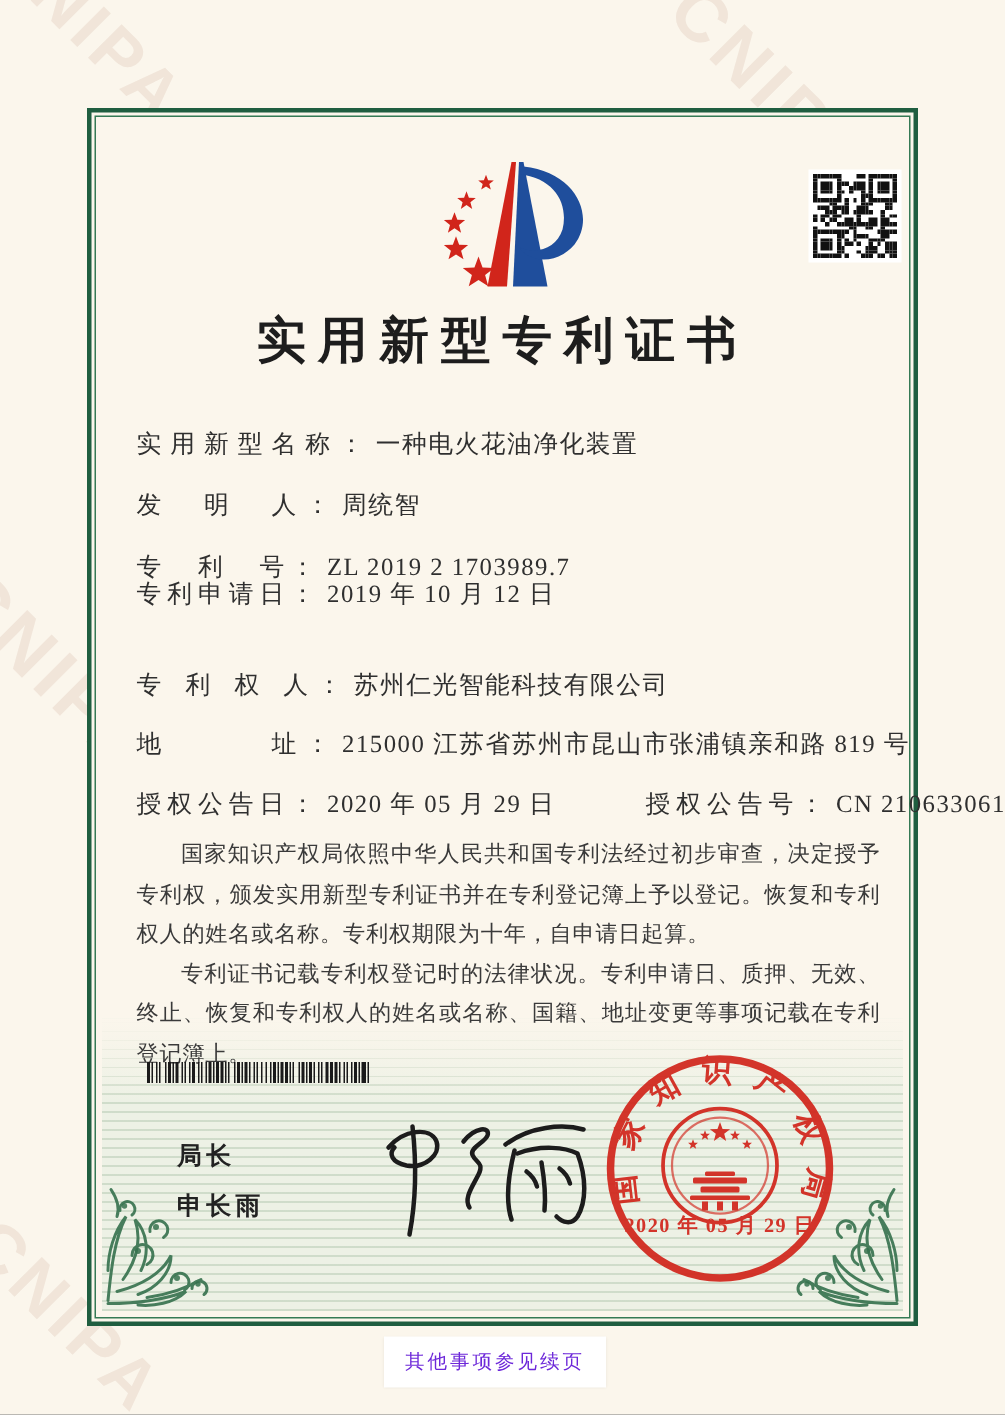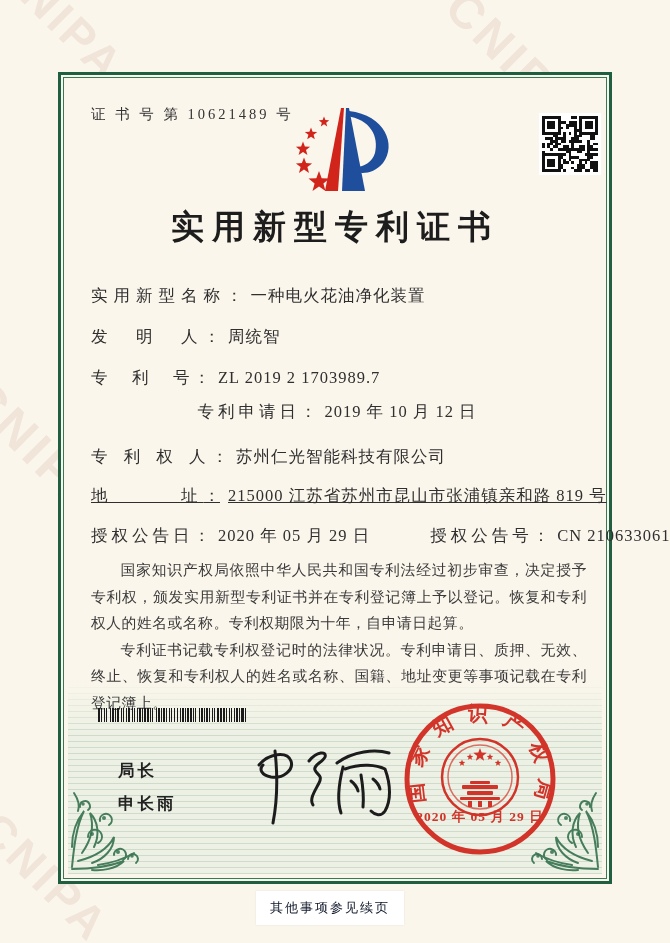--- a/index.html
+++ b/index.html
@@ -65,21 +65,21 @@
   }
   
   .field-row {
     position:absolute; left:30px; right:26px;
     font-size:16.5px; line-height:22px; color:#2f2f2f; white-space:nowrap;
   }
   .field-row .lbl { letter-spacing:6px; }
   .field-row .colon { margin-right:8px; }
   .field-row .val { letter-spacing:1px; }
   .fr1{ top:210px; } .fr2{ top:251px; } .fr3{ top:292px; }
-  .fr4{ top:326px;text-align:center; } .fr5{ top:371px; } .fr6{ top:410px;text-decoration:underline; } .fr7{ top:450px; }
+  .fr4{ top:310px; } .fr5{ top:371px; } .fr6{ top:410px; } .fr7{ top:450px; }
   .fr7 .pair2 { margin-left:56px; }
   .fr3 .lbl, .fr4 .lbl, .fr7 .lbl { letter-spacing:4px; }
   
   .body-text {
     position:absolute; left:30px; width:496px; top:482px;
     font-size:14.8px; line-height:26.5px; text-align:justify; color:#3a3a3a;
     letter-spacing:0.5px;
   }
   .body-text p { text-indent:2em; }
   
@@ -99,21 +99,21 @@
   .sig-hand { position:absolute; left:128px; top:664px; }
   
   .seal { position:absolute; left:337px; top:622px; }
   
   .footer-page {
     position:absolute; left:0; right:0; top:786px; text-align:center;
     font-size:13px; letter-spacing:2px; color:#333;
   }
   .note-box {
     position:absolute; left:256px; top:891px; padding:8px 14px;
-    background:#ffffff; font-size:13px; letter-spacing:2px; color:#0f172a;
+    background:#ffffff; font-size:13px; letter-spacing:2px; color:#6d28d9;
     box-shadow:0 0 2px rgba(0,0,0,0.08);
   }
 </style>
 </head>
 <body>
 
 <div class="page">
 
   <span class="wm wm1">CNIPA</span>
   <span class="wm wm2">CNIPA</span>
@@ -167,21 +167,20 @@
         <g fill="#35714d" opacity="0.85">
           <circle cx="24" cy="57" r="2"></circle>
             <circle cx="36" cy="41" r="2"></circle>
           <circle cx="50" cy="75" r="2"></circle>
             <circle cx="15" cy="27" r="1.8"></circle>
           <circle cx="64" cy="79" r="1.8"></circle>
         </g>
       </svg>
     </div>
 
-    <div class="cert-no">证 书 号 第 10621489 号</div>
 
     <svg class="logo" width="120" height="96" viewBox="0 0 120 96">
       <polygon points="52,5 55,5 49,88 36,88" fill="#d1251b"></polygon>
       <polygon points="57,5 60,5 76,88 53,88" fill="#1f4e9c"></polygon>
       <path d="M60,8 C96,12 108,42 94,60 C82,74 64,72 57,62
                C70,67 82,62 86,50 C90,34 82,16 57,13 Z" fill="#1f4e9c"></path>
       <g id="logo-stars" fill="#d1251b">
           <polygon points="30.0,68.0 32.7,75.3 40.5,75.6 34.4,80.4 36.5,87.9 30.0,83.6 23.5,87.9 25.6,80.4 19.5,75.6 27.3,75.3"></polygon>
           <polygon points="15.0,54.5 17.1,60.1 23.1,60.4 18.4,64.1 20.0,69.9 15.0,66.6 10.0,69.9 11.6,64.1 6.9,60.4 12.9,60.1"></polygon>
           <polygon points="14.0,38.5 15.9,43.5 21.1,43.7 17.0,47.0 18.4,52.1 14.0,49.1 9.6,52.1 11.0,47.0 6.9,43.7 12.1,43.5"></polygon>

